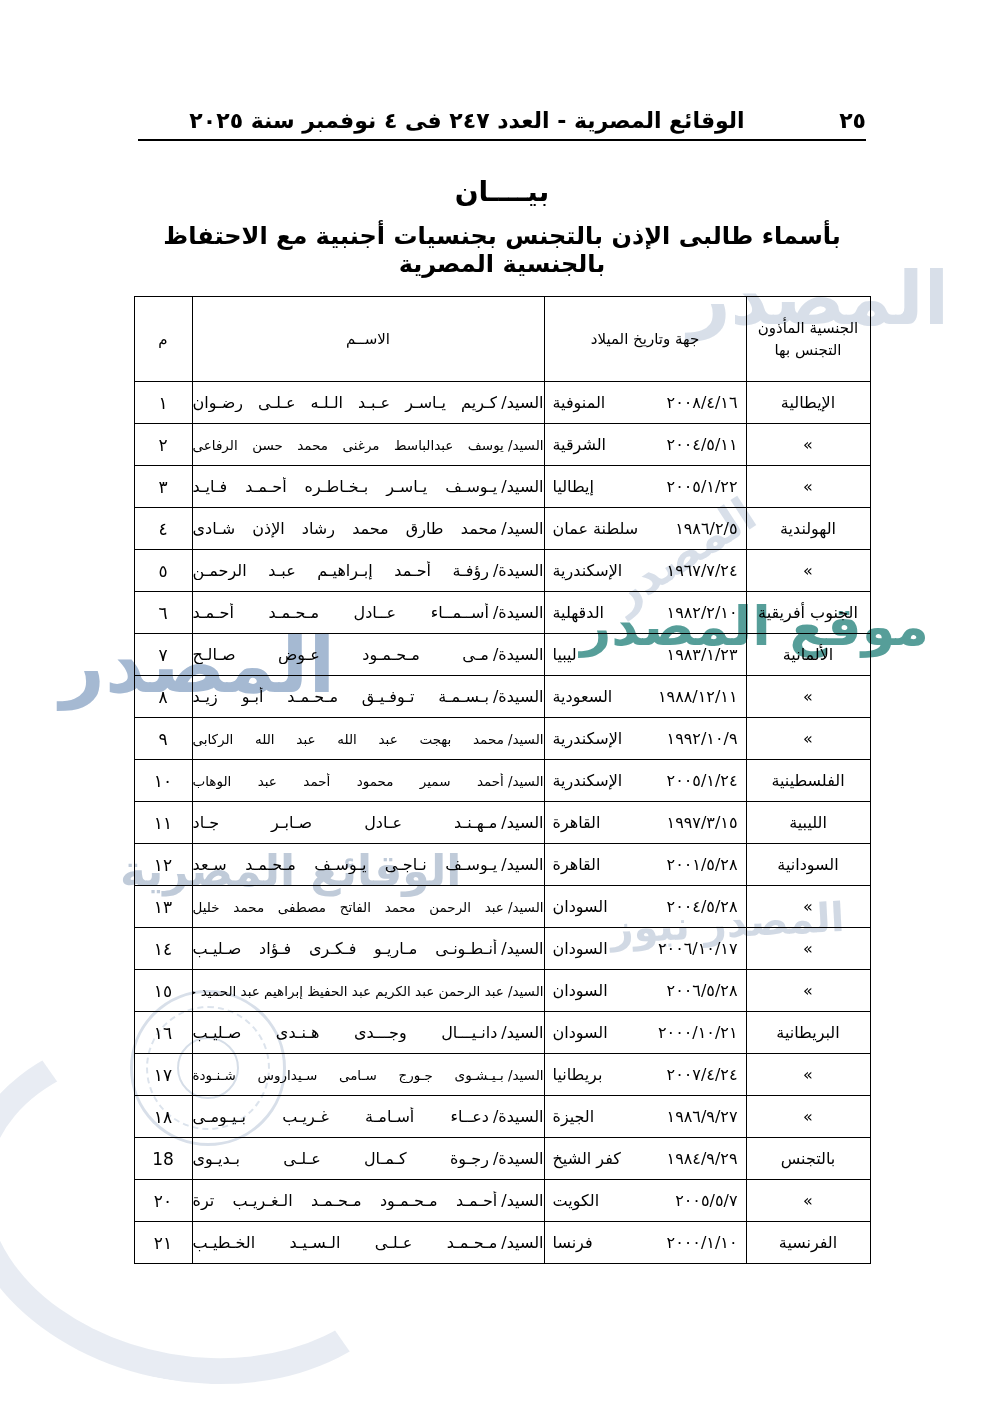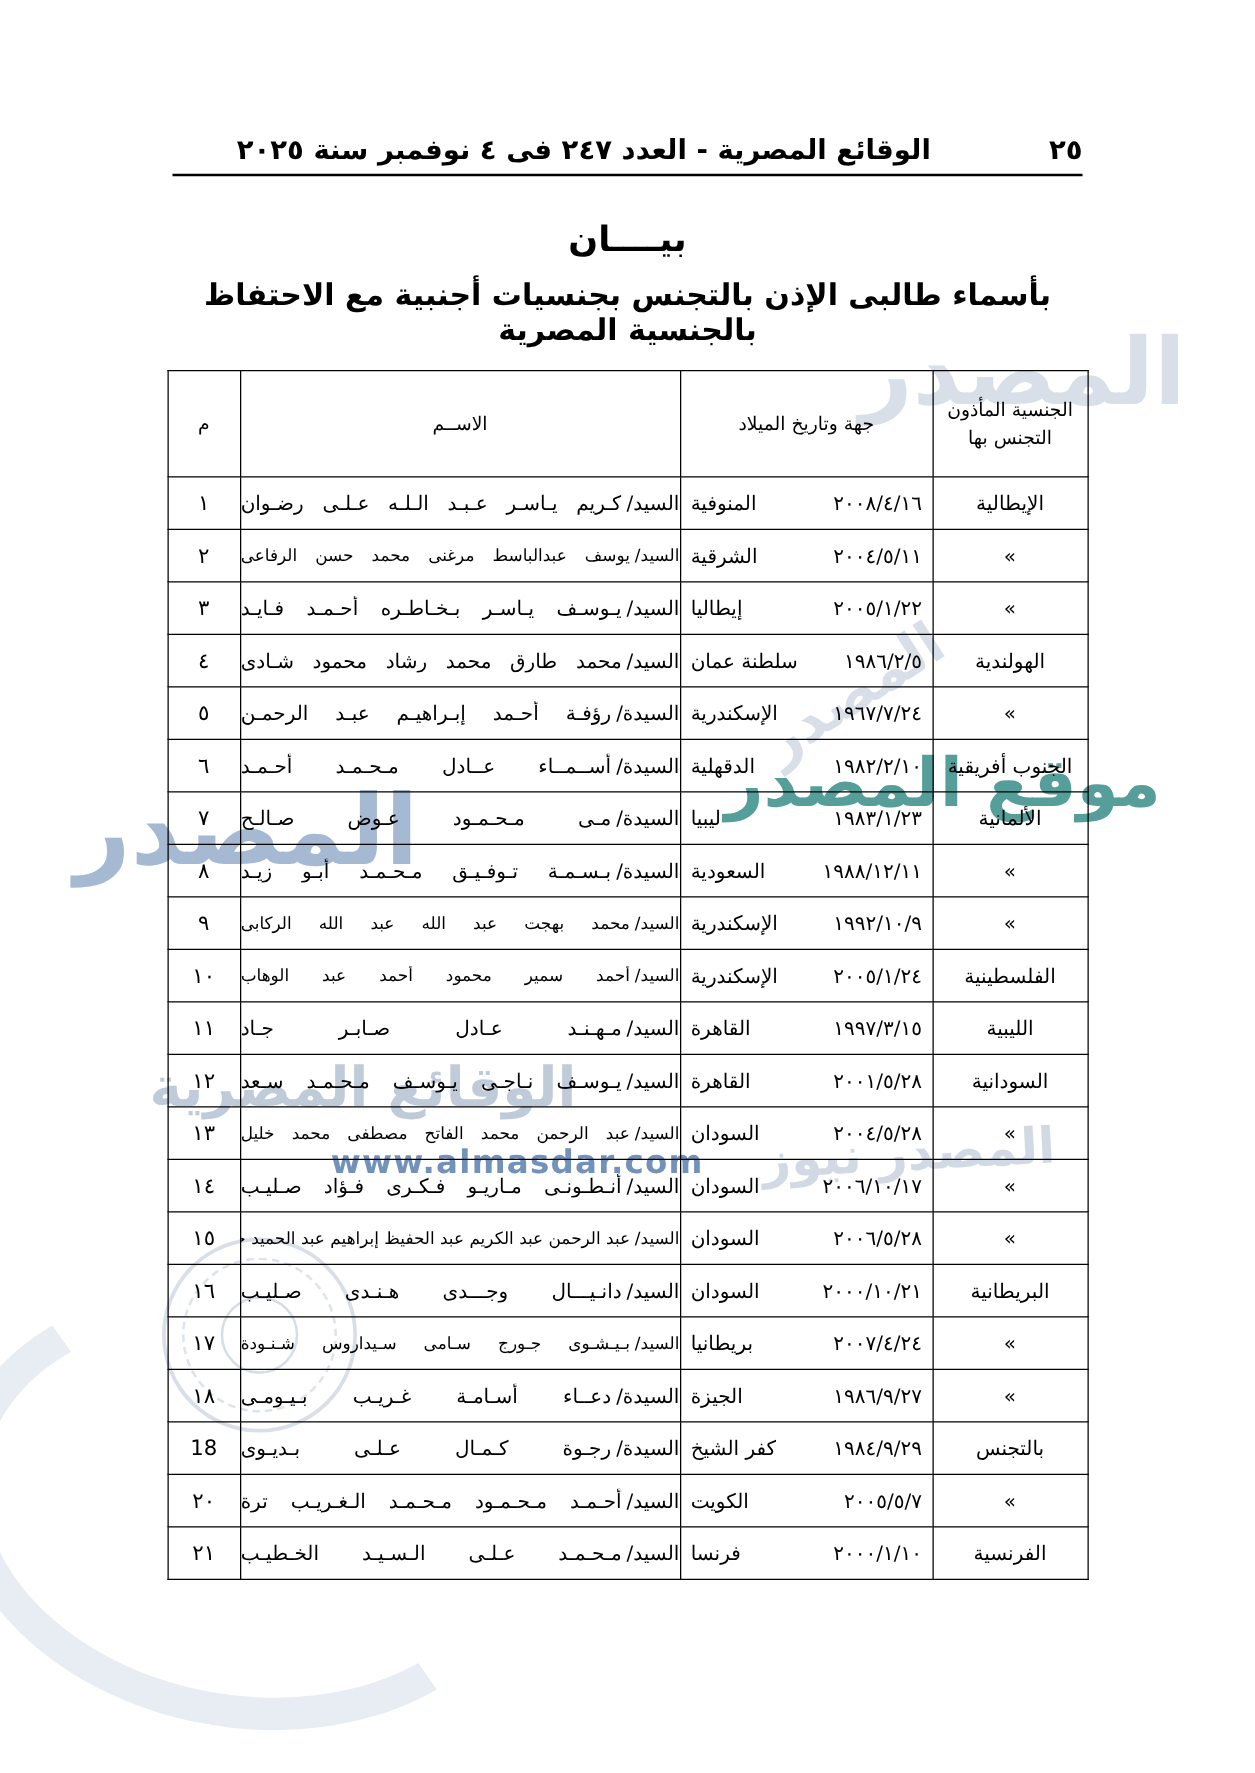--- a/index.html
+++ b/index.html
@@ -214,21 +214,20 @@
 </style>
 </head>
 <body>
 
 <div class="watermark-layer">
   <div class="wm-big-text wm-1">المصدر</div>
   <div class="wm-big-text wm-2">المصدر</div>
   <div class="wm-big-text wm-3">موقع المصدر</div>
   <div class="wm-big-text wm-4">الوقائع المصرية</div>
   <div class="wm-big-text wm-5">المصدر نيوز</div>
-  <div class="wm-url">www.almasdar.com</div>
   <div class="wm-diag">المصدر</div>
   <div class="wm-seal"></div>
   <div class="wm-swoosh"></div>
 </div>
 
 <div class="page">
 
   <div class="masthead">
     <div class="masthead-page">٢٥</div>
     <div class="masthead-title">الوقائع المصرية - العدد ٢٤٧ فى ٤ نوفمبر سنة ٢٠٢٥</div>
@@ -306,21 +305,21 @@
           <td class="c-nat">الهولندية</td>
           <td class="c-place">
             <div class="place-row">
               <span class="dob">١٩٨٦/٢/٥</span>
               <span class="place">سلطنة عمان</span>
             </div>
           </td>
           <td class="c-name">
             <div class="name-inner">
               <span class="honorific">السيد/</span>
-              <span class="person">محمد طارق محمد رشاد محمود شـادى</span>
+              <span class="person">محمد طارق محمد رشاد الإذن شـادى</span>
             </div>
           </td>
           <td class="c-no">٤</td>
         </tr>
         <tr class="row">
           <td class="c-nat">»</td>
           <td class="c-place">
             <div class="place-row">
               <span class="dob">١٩٦٧/٧/٢٤</span>
               <span class="place">الإسكندرية</span>

